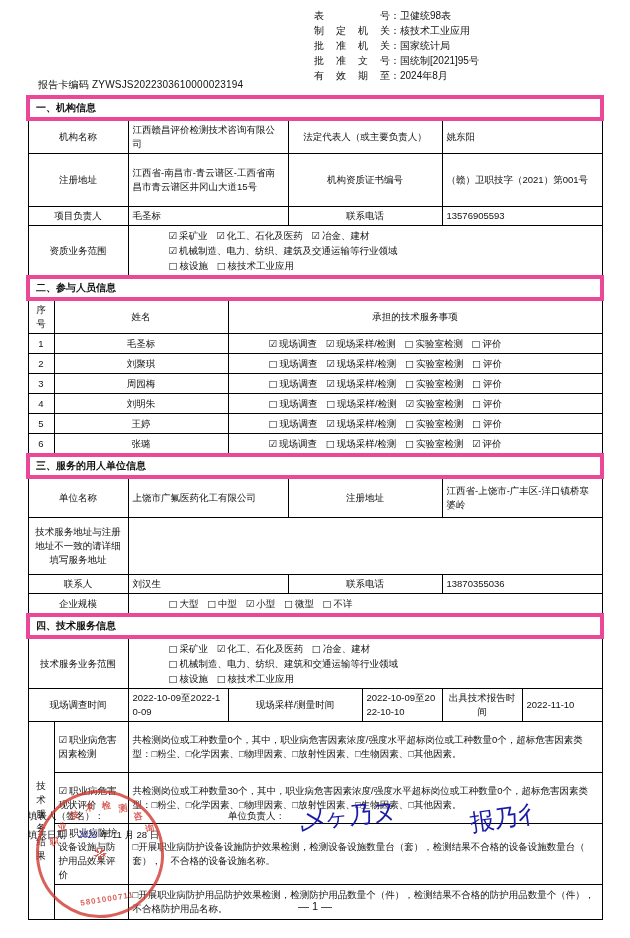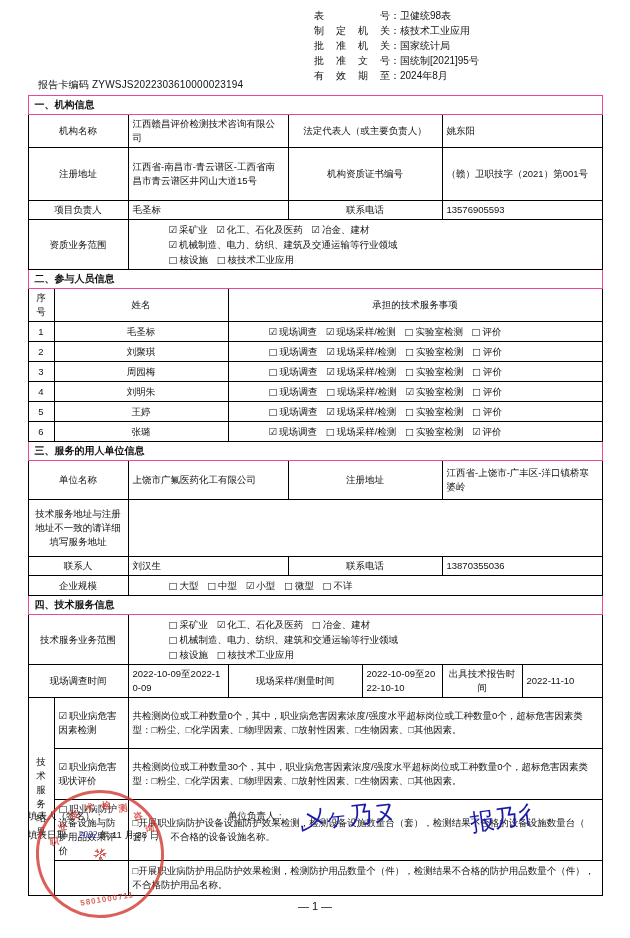--- a/index.html
+++ b/index.html
@@ -12,21 +12,21 @@
   
   .hdr{position:absolute;right:16px;top:8px;width:300px;}
   .hdr-row{display:flex;justify-content:flex-start;line-height:15px;font-size:10px;}
   .hdr-lbl{width:76px;text-align:justify;text-align-last:justify;white-space:nowrap;}
   .hdr-sep{width:10px;text-align:center;}
   .hdr-val{flex:1;}
   .report-no{position:absolute;left:30px;top:78px;font-size:10px;letter-spacing:.2px;margin-left:8px;}
   
   table{border-collapse:collapse;width:574px;margin:0 auto;table-layout:fixed;}
   td{border:1px solid #000;padding:2px 4px;font-size:9.5px;vertical-align:middle;line-height:14px;}
-  .sect{font-weight:bold;text-align:left;padding-left:6px;font-size:10px;border:1px solid #ec4899;}
+  .sect{font-weight:bold;text-align:left;padding-left:6px;font-size:10px;border:4px solid #ec4899;}
   .ctr{text-align:center;}
   .lbl{text-align:center;}
   .wrap{word-break:break-all;}
   .tbl-wrap{position:absolute;top:95px;left:0;width:630px;}
   
   .cb{display:inline-block;margin-right:2px;font-family:"DejaVu Sans",sans-serif;}
   .opt{white-space:nowrap;margin-right:6px;display:inline-block;}
   .opts{line-height:15px;padding-left:40px;}
   
   .sig{position:absolute;left:28px;top:806px;width:574px;font-size:9.5px;line-height:19px;}

